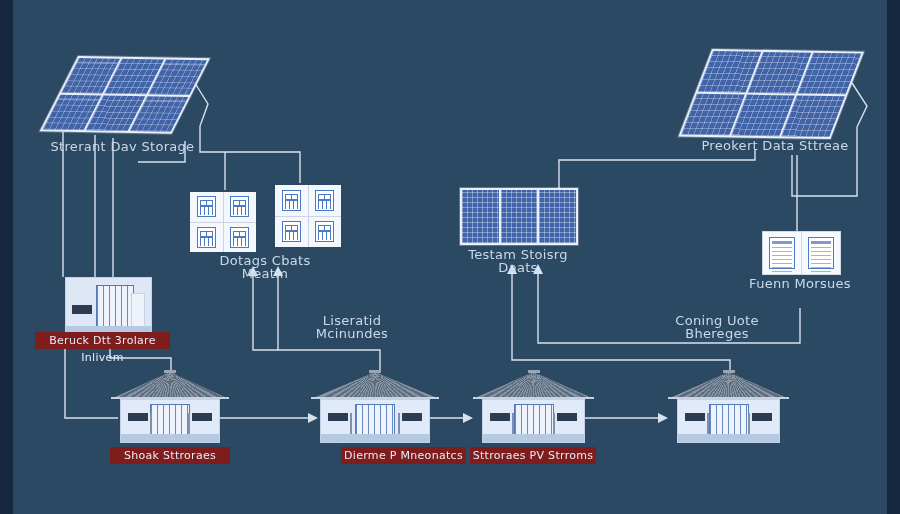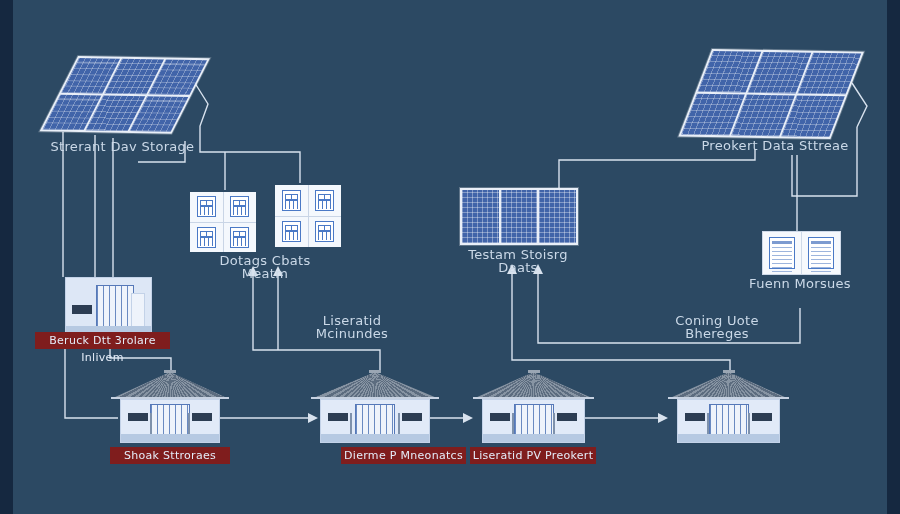--- a/index.html
+++ b/index.html
@@ -267,15 +267,15 @@
         <div class="bxl"></div>
         <div class="bxr"></div>
         <div class="pl"></div>
         <div class="pr"></div>
         <div class="base"></div>
       </div>
   </div>
 
   <div class="badge" style="left:110px;top:447px;width:120px;text-align:center;">Shoak Sttroraes</div>
   <div class="badge" style="left:313px;top:447px;width:125px;margin-left:28px;">Dierme P Mneonatcs</div>
-  <div class="badge" style="left:470px;top:447px;width:126px;">Liseratid PV Preokert</div>
+  <div class="badge" style="left:470px;top:447px;width:126px;">Sttroraes PV Strroms</div>
 
 </div>
 
 </body></html>

